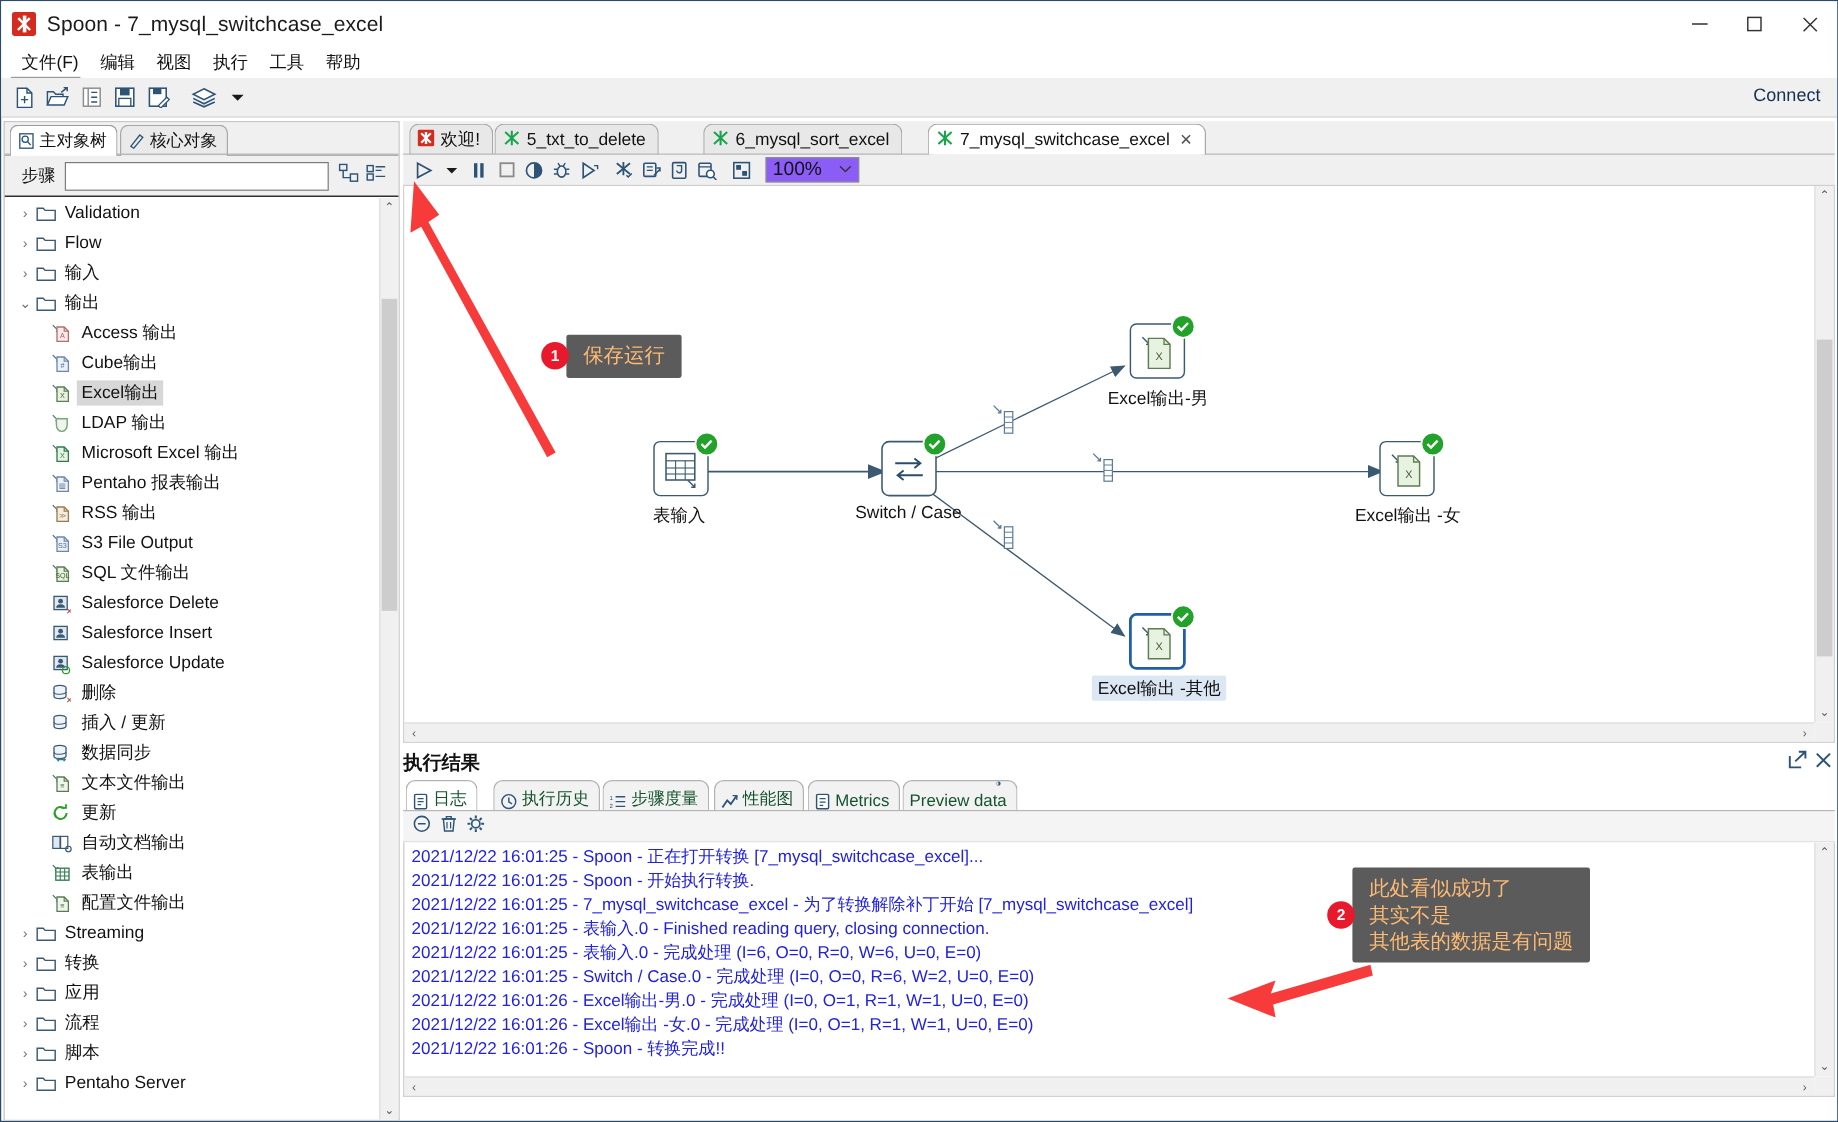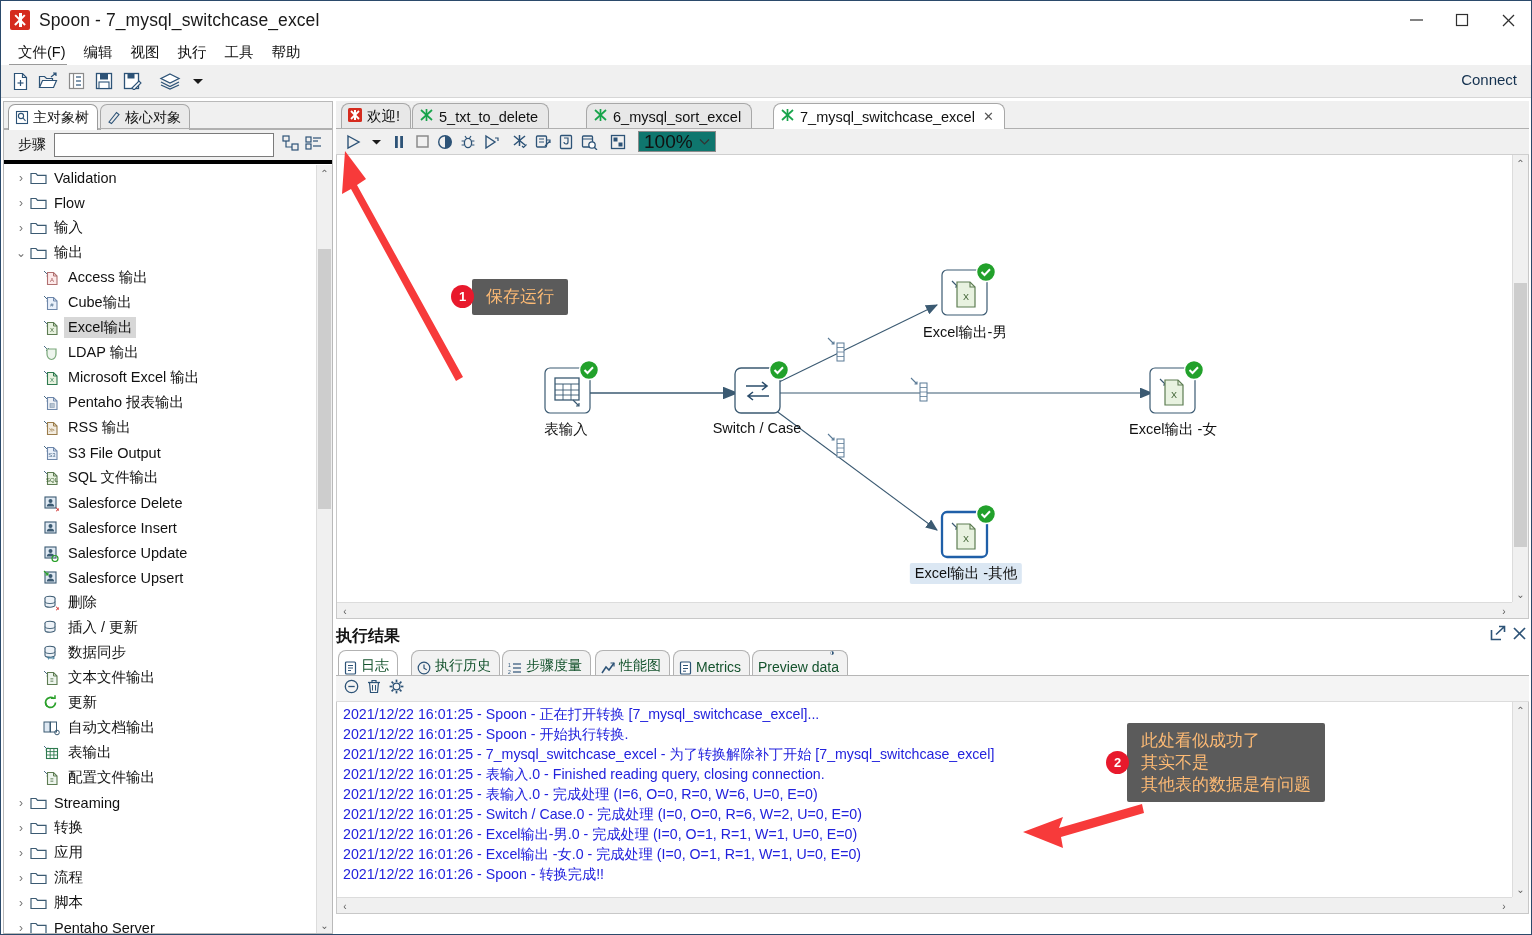--- a/index.html
+++ b/index.html
@@ -98,21 +98,21 @@
   }
   .lp-tab.active { background: #ffffff; border-color: #9b9b9b; z-index: 2; }
   .lp-tab#tab-main { left: 4px; }
   .lp-tab#tab-core { left: 96px; background: #eaeaea; }
   .lp-tabs-fill {
     position: absolute; left: 0; right: 0; bottom: 0; height: 1px; background: #b0b0b0;
   }
 
   .step-row {
     display: flex; align-items: center; height: 34px;
-    background: #f0f0f0; padding: 0 6px; border-bottom: 4px solid #000000;
+    background: #f0f0f0; padding: 0 6px; border-bottom: 1px solid #000000;
   }
   .step-label { font-size: 14px; color: #111; margin: 0 8px 0 8px; }
   .step-input {
     flex: 1; height: 24px; border: 1px solid #7b7b7b; background: #fff;
     font-family: "Liberation Sans", sans-serif; font-size: 13px; padding: 0 4px;
   }
   .step-tools { display: flex; gap: 6px; margin-left: 8px; margin-right: 4px; color: #2d5377; }
 
   .tree {
     position: absolute; left: 0; top: 63px; right: 0; bottom: 0;
@@ -169,23 +169,23 @@
 
   .ctoolbar {
     position: relative; height: 26px; background: #f0f0f0; border-bottom: 1px solid #cfcfcf;
     display: flex; align-items: center; padding-left: 6px; gap: 1px;
   }
   .ct-ico {
     width: 22px; height: 22px; display: flex; align-items: center; justify-content: center;
     color: #2d5377;
   }
   .zoom-combo {
-    margin-left: 8px; width: 78px; height: 21px; border: 1px solid #8b8b8b; background: #0f766e;
+    margin-left: 8px; width: 78px; height: 21px; border: 1px solid #8b8b8b; background: #8b5cf6;
     display: flex; align-items: center; justify-content: space-between;
-    font-size: 19px; color: #111; padding: 0 5px;
+    font-size: 16px; color: #111; padding: 0 5px;
   }
   .zoom-combo .chev { color: #333; font-size: 10px; }
 
   
   .canvaswrap {
     position: relative; height: 464px; background: #ffffff;
     border: 1px solid #c8c8c8; border-top: none;
   }
   .canvas { position: absolute; left: 0; top: 0; right: 16px; bottom: 16px; overflow: hidden; background: #fff; }
   .canvas svg { position: absolute; left: 0; top: 0; }
@@ -585,32 +585,20 @@
             <span class="indent"></span>
             <span class="leaf-ico">
               <svg width="17" height="18" viewBox="0 0 17 18">
                 <rect x="3" y="3" width="11" height="11" fill="#dfe9f3" stroke="#3b5a72" stroke-width="1.1"></rect>
                 <circle cx="8.5" cy="7" r="2" fill="#3b5a72"></circle>
                 <path d="M4.8 12.5 a3.7 3 0 0 1 7.4 0z" fill="#3b5a72"></path>
                 <circle cx="13" cy="14.5" r="3" fill="none" stroke="#2aa02a" stroke-width="1.2"></circle>
               </svg>
             </span>
             <span class="tree-label">Salesforce Update</span>
-          </div>
-          <div class="tree-row">
-            <span class="indent"></span>
-            <span class="leaf-ico">
-              <svg width="17" height="18" viewBox="0 0 17 18">
-                <rect x="3" y="3" width="11" height="11" fill="#dfe9f3" stroke="#3b5a72" stroke-width="1.1"></rect>
-                <circle cx="8.5" cy="7" r="2" fill="#3b5a72"></circle>
-                <path d="M4.8 12.5 a3.7 3 0 0 1 7.4 0z" fill="#3b5a72"></path>
-                <path d="M2 2 L6 6 M3.6 6 H6 V3.6" fill="none" stroke="#2aa02a" stroke-width="1.1"></path>
-              </svg>
-            </span>
-            <span class="tree-label">Salesforce Upsert</span>
           </div>
           <div class="tree-row">
             <span class="indent"></span>
             <span class="leaf-ico">
               <svg width="17" height="18" viewBox="0 0 17 18">
                 <ellipse cx="8" cy="4.2" rx="5" ry="2" fill="#eef3f8" stroke="#3b5a72" stroke-width="1.1"></ellipse>
                 <path d="M3 4.2 v7 a5 2 0 0 0 10 0 v-7" fill="#eef3f8" stroke="#3b5a72" stroke-width="1.1"></path>
                 <path d="M3 7.6 a5 2 0 0 0 10 0" fill="none" stroke="#3b5a72" stroke-width="0.9"></path>
                 <text x="13" y="17" font-size="7" fill="#cc2222" font-family="Liberation Sans, sans-serif">✕</text>
               </svg>

